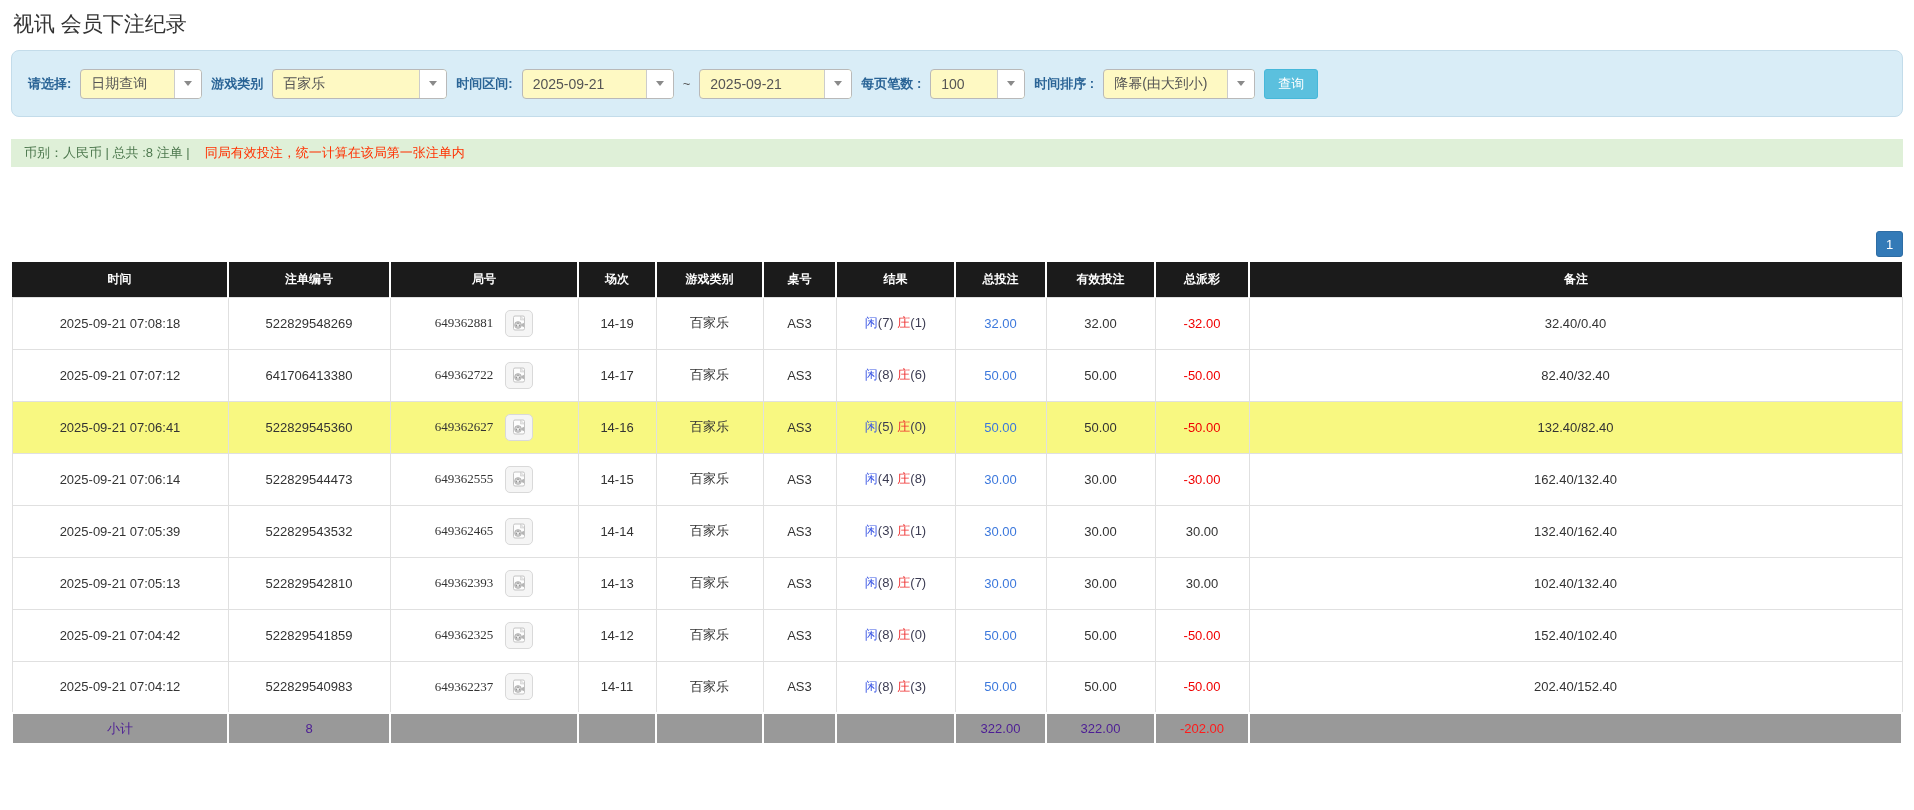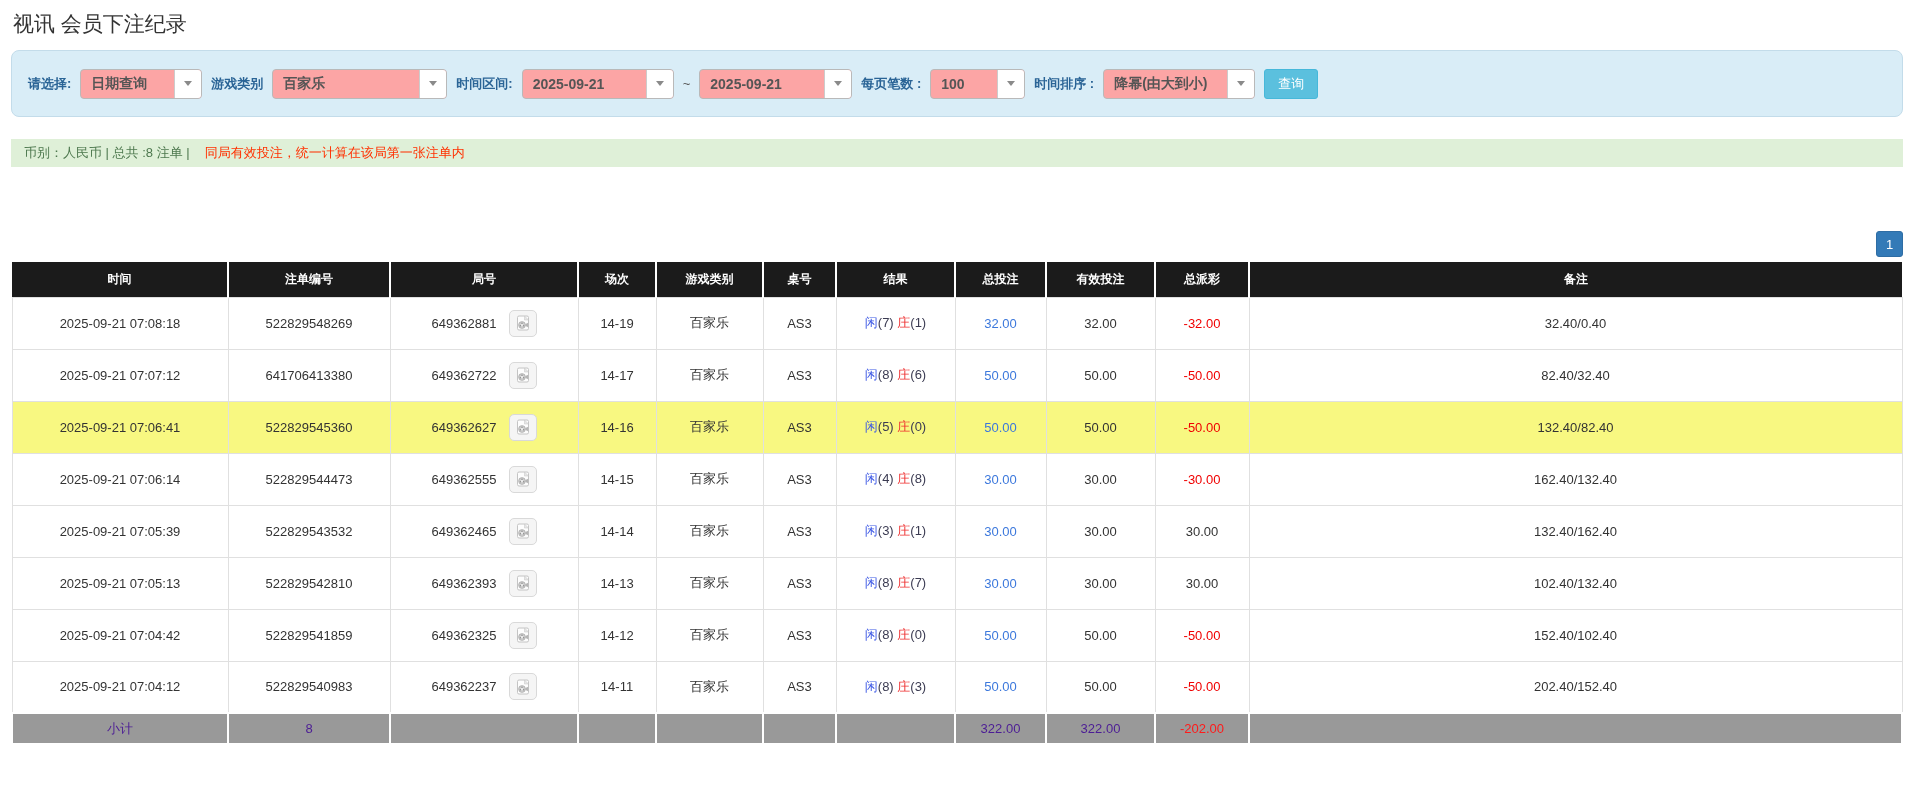--- a/index.html
+++ b/index.html
@@ -14,22 +14,22 @@
   .page-title { font-size: 21px; font-weight: 400; color: #333; margin: 10px 0 12px 2px; }
 
   
   .filter-bar {
     background: #d9edf7; border: 1px solid #c3dcea; border-radius: 8px;
     padding: 12px 16px; display: flex; align-items: center; gap: 9px;
     height: 67px;
   }
   .f-label { color: #2a6496; font-weight: bold; font-size: 13px; white-space: nowrap; }
   .sel {
-    background: #fca5a5; border: 1px solid #b9b9b9; border-radius: 4px;
-    height: 30px; display: flex; align-items: stretch; overflow: hidden; cursor: pointer; font-weight: bold;
+    background: #fef9c3; border: 1px solid #b9b9b9; border-radius: 4px;
+    height: 30px; display: flex; align-items: stretch; overflow: hidden; cursor: pointer;
   }
   .sel .sel-text {
     padding: 0 10px; font-size: 14px; color: #555; flex: 1;
     display: flex; align-items: center; white-space: nowrap; overflow: hidden;
   }
   .sel .sel-caret {
     width: 27px; border-left: 1px solid #ccc;
     display: flex; align-items: center; justify-content: center; background: #fff;
   }
   .caret-tri {
@@ -70,21 +70,21 @@
     height: 35px; border-left: 2px solid #fff; text-align: center; margin-top: 25px;
   }
   thead th:first-child { border-left: none; }
   tbody td {
     height: 52px; text-align: center; font-size: 13px; color: #333;
     border: 1px solid #e0e0e0; background: #fff; overflow: hidden;
   }
   tr.highlight td { background: #f8f881; }
   td.blue { color: #3c78dc; cursor: pointer; }
   td.neg { color: #f00000; }
-  .round-cell { display: flex; align-items: center; justify-content: center; gap: 12px; }
+  .round-cell { display: flex; align-items: center; justify-content: center; gap: 12px; font-family: Liberation Serif, serif; }
   .icon-btn {
     width: 28px; height: 27px; background: #f5f5f5; border: 1px solid #d9d9d9;
     border-radius: 5px; display: inline-flex; align-items: center; justify-content: center;
     cursor: pointer; padding: 0;
   }
   .res-p { color: #3a56e4; }
   .res-b { color: #ee2f2f; }
   .res-n { color: #3b3b52; }
   tfoot td {
     height: 31px; background: #999999; color: #4c1d95; text-align: center;

